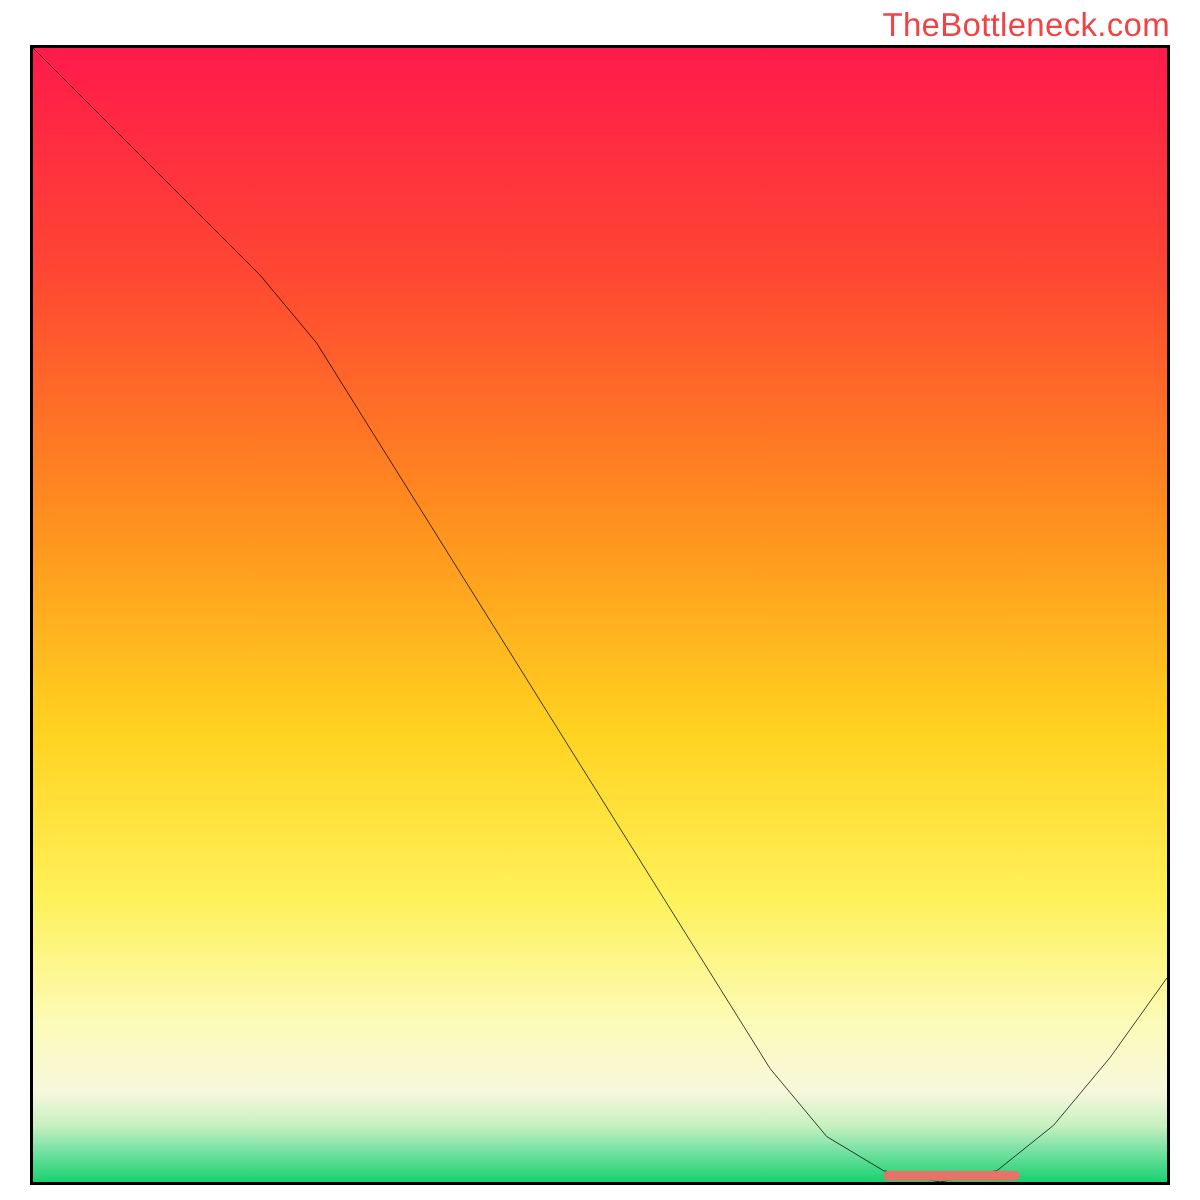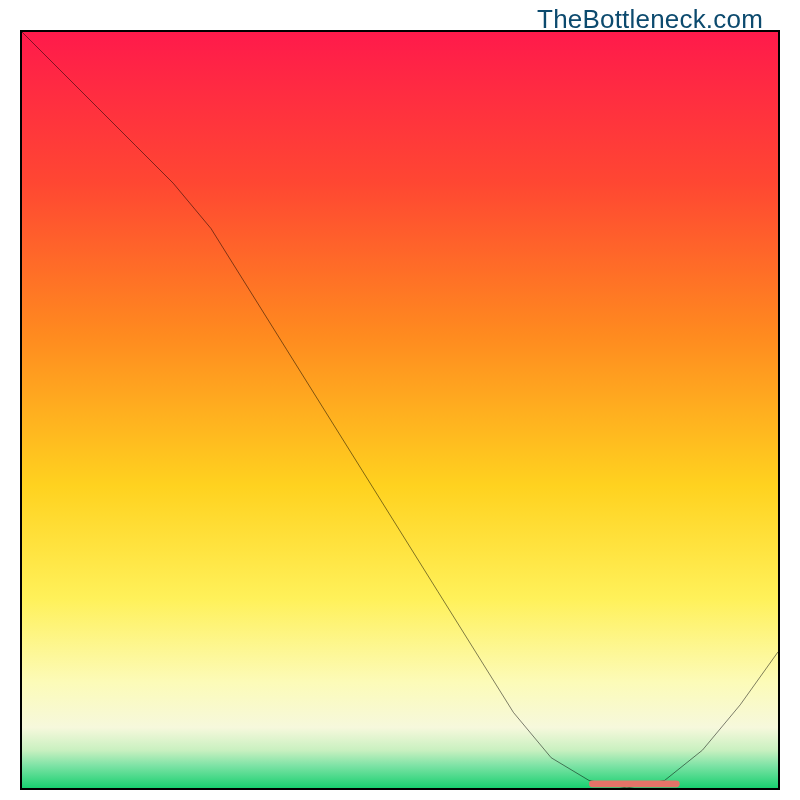--- a/index.html
+++ b/index.html
@@ -12,24 +12,24 @@
     font-family: Arial, Helvetica, sans-serif;
   }
   .frame {
     position: relative;
     width: 800px;
     height: 800px;
   }
   .watermark {
     position: absolute;
     top: 4px;
-    right: 37px;
-    font-size: 26px;
+    right: 20px;
+    font-size: 22px;
     font-weight: 500;
-    color: #0c4a6e;
+    color: #ef4444;
     letter-spacing: 0.2px;
     z-index: 5;
   }
   .plot {
     position: absolute;
     left: 20px;
     top: 30px;
     width: 760px;
     height: 760px;
     border: 2px solid #000;

